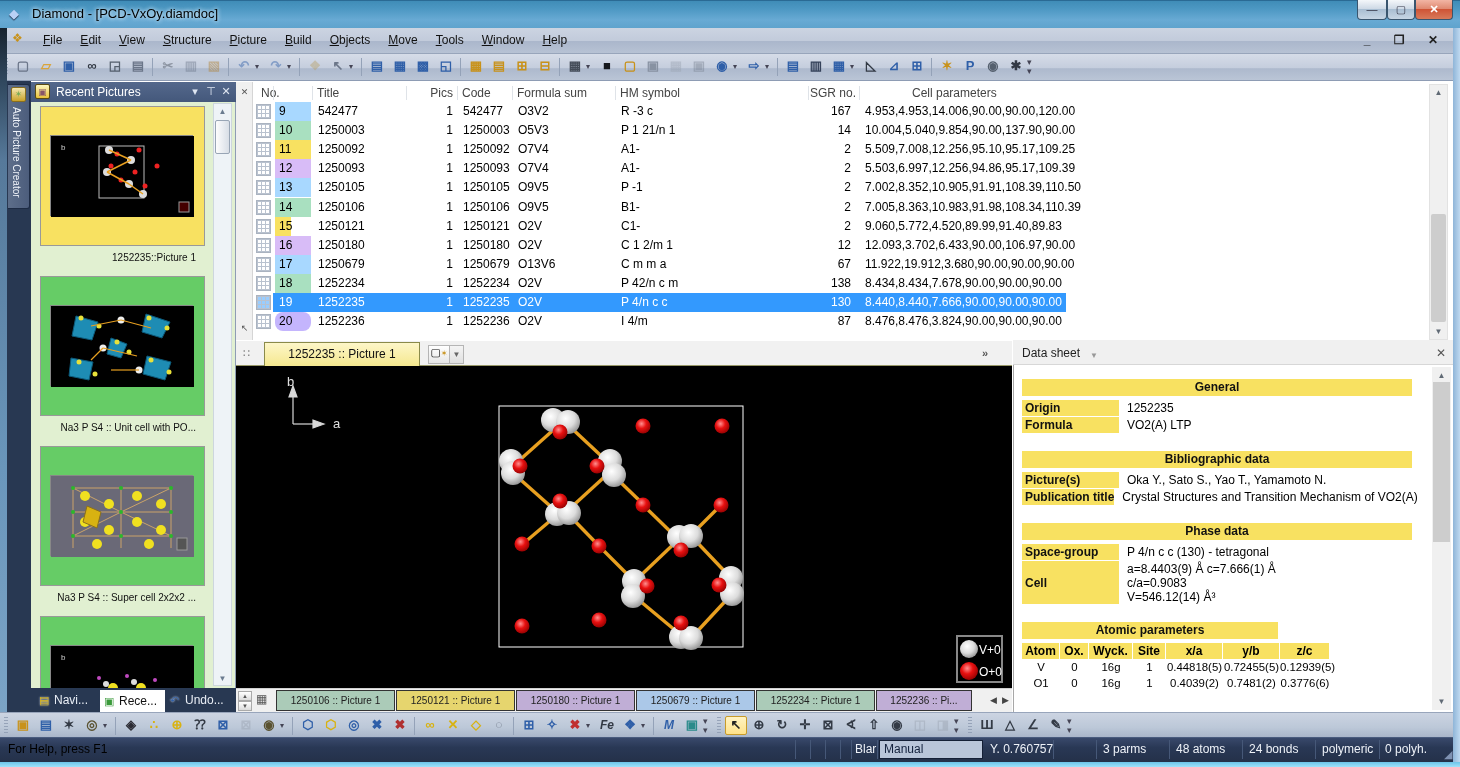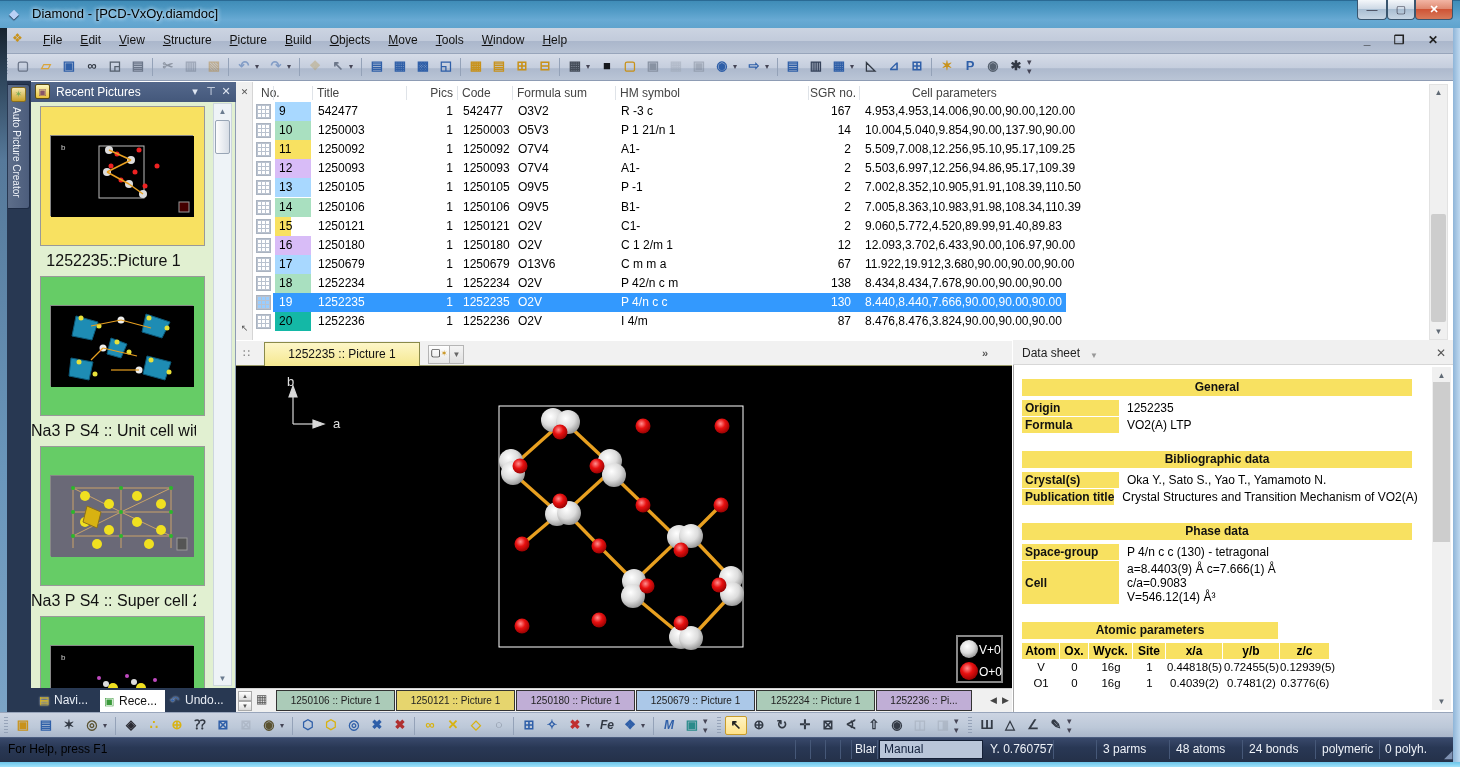--- a/index.html
+++ b/index.html
@@ -51,21 +51,21 @@
   #lp-head { left:31px; top:82px; width:205px; height:20px; background:linear-gradient(#54688c,#44587b); color:#fff; }
   #lp-head-icon { left:35px; top:84px; width:15px; height:15px; background:linear-gradient(#fdf6c0,#e8c23a); border:1px solid #5a4a10; border-radius:2px; font-size:9px; text-align:center; line-height:14px; color:#856;}
   #lp-title { left:56px; top:85px; font-size:12px; color:#fff; }
   .lp-hbtn { top:85px; color:#dfe6f2; font-size:11px; width:14px; text-align:center; }
   #lp-scroll { left:213px; top:103px; width:19px; height:583px; background:#eef3f7; border:1px solid #cdd6de; }
   .lp-arrow { left:214px; width:17px; height:15px; color:#6b7c90; font-size:8px; text-align:center; line-height:15px; }
   #lp-thumbbtn { left:215px; top:120px; width:15px; height:34px; background:linear-gradient(90deg,#fdfdfd,#d8dee6); border:1px solid #98a5b5; border-radius:2px;}
   .thumb { left:40px; width:165px; }
   .thumb-frame { position:absolute; left:0; top:0; width:165px; height:140px; border:1px solid #999; }
   .thumb-img { position:absolute; left:10px; top:29px; width:143px; height:81px; border:1px solid #888; }
-  .thumb-cap { position:absolute; left:-9px; top:146px; width:165px; text-align:center; font-size:16px; color:#111; white-space:nowrap; overflow:hidden;}
+  .thumb-cap { position:absolute; left:-9px; top:146px; width:165px; text-align:right; font-size:10px; color:#111; white-space:nowrap; overflow:hidden;}
 
   
   #gutter { left:236px; top:82px; width:17px; height:258px; background:#f0f0f0; border-right:1px solid #d5d5d5;}
   .gutbtn { left:238px; width:13px; height:13px; color:#555; font-size:9px; text-align:center; line-height:13px; }
   #tablewrap { left:253px; top:82px; width:1176px; height:258px; background:#fff; }
   #thead { position:absolute; left:0; top:2px; height:17px; width:1176px; color:#333; }
   .th { position:absolute; top:2px; font-size:12px; color:#444; white-space:nowrap; }
   .colsep { position:absolute; top:2px; width:1px; height:14px; background:#dfe3e8; }
   .trow { position:absolute; left:0; width:1176px; height:19px; }
   .tc { position:absolute; top:0; height:19px; line-height:19px; white-space:nowrap; font-size:12px; color:#000;}
@@ -447,21 +447,21 @@
       <div class="tc" style="left: 61px; width: 94px; padding-left: 4px; color: rgb(255, 255, 255);">1252235</div>
       <div class="tc" style="left: 155px; width: 45px; text-align: right; color: rgb(255, 255, 255);">1</div>
       <div class="tc" style="left: 206px; width: 53px; padding-left: 4px; color: rgb(255, 255, 255);">1252235</div>
       <div class="tc" style="left: 261px; width: 101px; padding-left: 4px; color: rgb(255, 255, 255);">O2V</div>
       <div class="tc" style="left: 364px; width: 191px; padding-left: 4px; color: rgb(255, 255, 255);">P 4/n c c</div>
       <div class="tc" style="left: 557px; width: 41px; text-align: right; color: rgb(255, 255, 255);">130</div>
       <div class="tc" style="left: 608px; width: 567px; padding-left: 4px; color: rgb(255, 255, 255);">8.440,8.440,7.666,90.00,90.00,90.00</div>
     </div>
     <div class="trow" style="top: 230.1px;">
       <div class="tc rowicon"></div>
-      <div class="tc" style="left: 22px; width: 36px; padding-left: 4px; background: #14b8a6;">20</div>
+      <div class="tc" style="left: 22px; width: 36px; padding-left: 4px; background: #c4b5fd; border-radius: 8px;">20</div>
       <div class="tc" style="left: 61px; width: 94px; padding-left: 4px;">1252236</div>
       <div class="tc" style="left: 155px; width: 45px; text-align: right;">1</div>
       <div class="tc" style="left: 206px; width: 53px; padding-left: 4px;">1252236</div>
       <div class="tc" style="left: 261px; width: 101px; padding-left: 4px;">O2V</div>
       <div class="tc" style="left: 364px; width: 191px; padding-left: 4px;">I 4/m</div>
       <div class="tc" style="left: 557px; width: 41px; text-align: right;">87</div>
       <div class="tc" style="left: 608px; width: 567px; padding-left: 4px;">8.476,8.476,3.824,90.00,90.00,90.00</div>
     </div>
   </div>
 <div id="table-vscroll" class="abs">
@@ -592,21 +592,21 @@
       <div class="ds-label">Origin</div>
       <div class="ds-value">1252235</div>
     </div>
     <div class="ds-row">
       <div class="ds-label">Formula</div>
       <div class="ds-value">VO2(A) LTP</div>
     </div>
     <div class="ds-gap"></div>
     <div class="ds-band">Bibliographic data</div>
     <div class="ds-row">
-      <div class="ds-label">Crystal(s)</div>
+      <div class="ds-label">Picture(s)</div>
       <div class="ds-value">Oka Y., Sato S., Yao T., Yamamoto N.</div>
     </div>
     <div class="ds-row">
       <div class="ds-label">Publication title</div>
       <div class="ds-value">Crystal Structures and Transition Mechanism of VO2(A)</div>
     </div>
     <div class="ds-gap"></div>
     <div class="ds-band">Phase data</div>
     <div class="ds-row">
       <div class="ds-label">Space-group</div>

